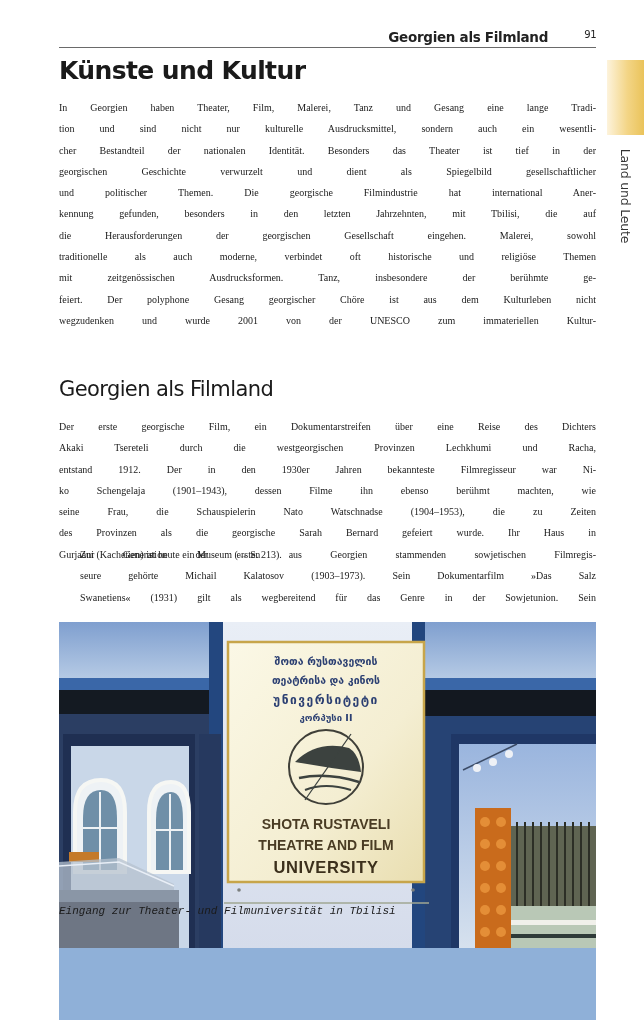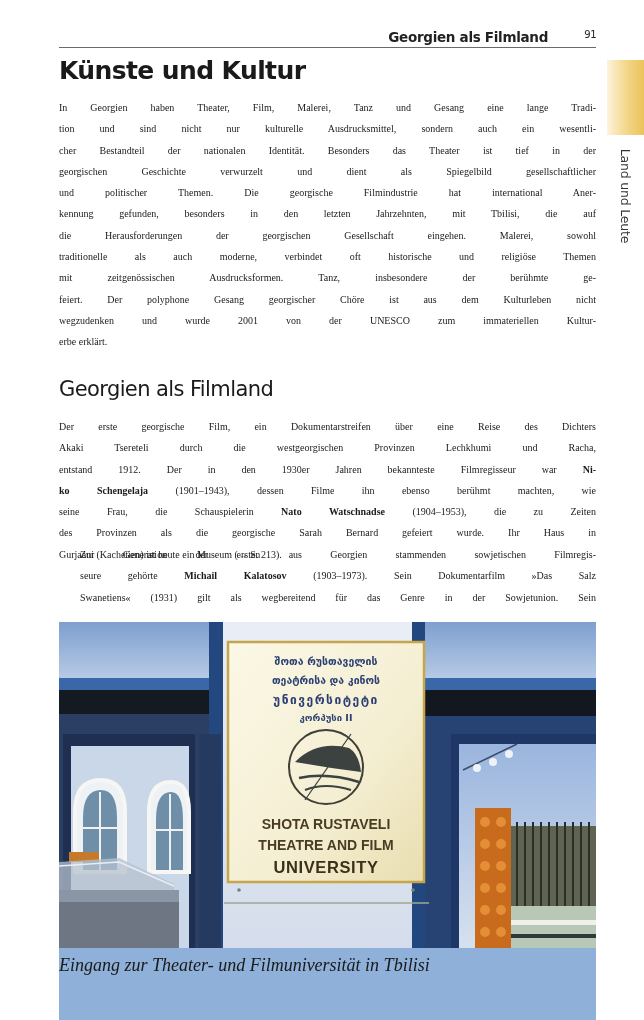--- a/index.html
+++ b/index.html
@@ -14,30 +14,30 @@
   
   .side-tab { left:607px; top:60px; width:37px; height:75px; background:linear-gradient(90deg, #fdf3dc 0%, #f3d586 55%, #eac35a 100%); }
   .side-label { left:570px; top:188px; width:110px; height:16px; transform:rotate(90deg); transform-origin:center; font-family:"DejaVu Sans", sans-serif; font-size:12.5px; color:#333; white-space:nowrap; text-align:center; letter-spacing:-0.2px; }
 
   
   .h1 { left:59px; top:56px; font-family:"DejaVu Sans", sans-serif; font-weight:bold; font-size:25px; letter-spacing:-0.6px; color:#1a1a1a; }
   .h2 { left:59px; top:377px; font-family:"DejaVu Sans", sans-serif; font-size:21px; letter-spacing:-0.6px; color:#1a1a1a; }
 
   
   .para { left:59px; width:537px; font-family:"Liberation Serif", serif; font-size:10px; line-height:21.3px; text-align:justify; color:#1a1a1a; hyphens:manual; }
-  .para b { font-weight:bold; }
+  .para b { font-weight:normal; }
   .p1 { top:97px; }
   .p2 { top:416px; }
   .p3 { top:544px; text-indent:21px; }
   .line { display:block; text-align:justify; text-align-last:justify; white-space:nowrap; }
   .line.last { text-align-last:left; }
 
   
   .photo { left:59px; top:622px; width:537px; height:400px; overflow:hidden; background:#8fb0d8; }
-  .caption { left:59px; top:955px; font-family:Liberation Serif, serif; font-style:italic; font-size:18px; color:#1a1a1a; }
+  .caption { left:59px; top:905px; font-family:Liberation Mono, monospace; font-style:italic; font-size:11px; color:#1a1a1a; }
 </style>
 </head>
 <body>
 
 <div class="abs run-header">
   <span class="run-title">Georgien als Filmland</span>
   <span class="run-page">91</span>
 </div>
 
 <div class="abs side-tab"></div>
@@ -49,21 +49,20 @@
   <span class="line">tion und sind nicht nur kulturelle Ausdrucksmittel, sondern auch ein wesentli-</span>
   <span class="line">cher Bestandteil der nationalen Identität. Besonders das Theater ist tief in der</span>
   <span class="line">georgischen Geschichte verwurzelt und dient als Spiegelbild gesellschaftlicher</span>
   <span class="line">und politischer Themen. Die georgische Filmindustrie hat international Aner-</span>
   <span class="line">kennung gefunden, besonders in den letzten Jahrzehnten, mit Tbilisi, die auf</span>
   <span class="line">die Herausforderungen der georgischen Gesellschaft eingehen. Malerei, sowohl</span>
   <span class="line">traditionelle als auch moderne, verbindet oft historische und religiöse Themen</span>
   <span class="line">mit zeitgenössischen Ausdrucksformen. Tanz, insbesondere der berühmte ge-</span>
   <span class="line">feiert. Der polyphone Gesang georgischer Chöre ist aus dem Kulturleben nicht</span>
   <span class="line">wegzudenken und wurde 2001 von der UNESCO zum immateriellen Kultur-</span>
-  <span class="line last">erbe erklärt.</span>
 </div>
 
 <div class="abs h2">Georgien als Filmland</div>
 <div class="abs para p2">
   <span class="line">Der erste georgische Film, ein Dokumentarstreifen über eine Reise des Dichters</span>
   <span class="line">Akaki Tsereteli durch die westgeorgischen Provinzen Lechkhumi und Racha,</span>
   <span class="line"><span>entstand 1912. Der in den 1930er Jahren bekannteste Filmregisseur war </span><b>Ni-</b></span>
   <span class="line"><b>ko Schengelaja</b><span> (1901–1943), dessen Filme ihn ebenso berühmt machten, wie</span></span>
   <span class="line"><span>seine Frau, die Schauspielerin </span><b>Nato Watschnadse</b><span> (1904–1953), die zu Zeiten</span></span>
   <span class="line">des Provinzen als die georgische Sarah Bernard gefeiert wurde. Ihr Haus in</span>

